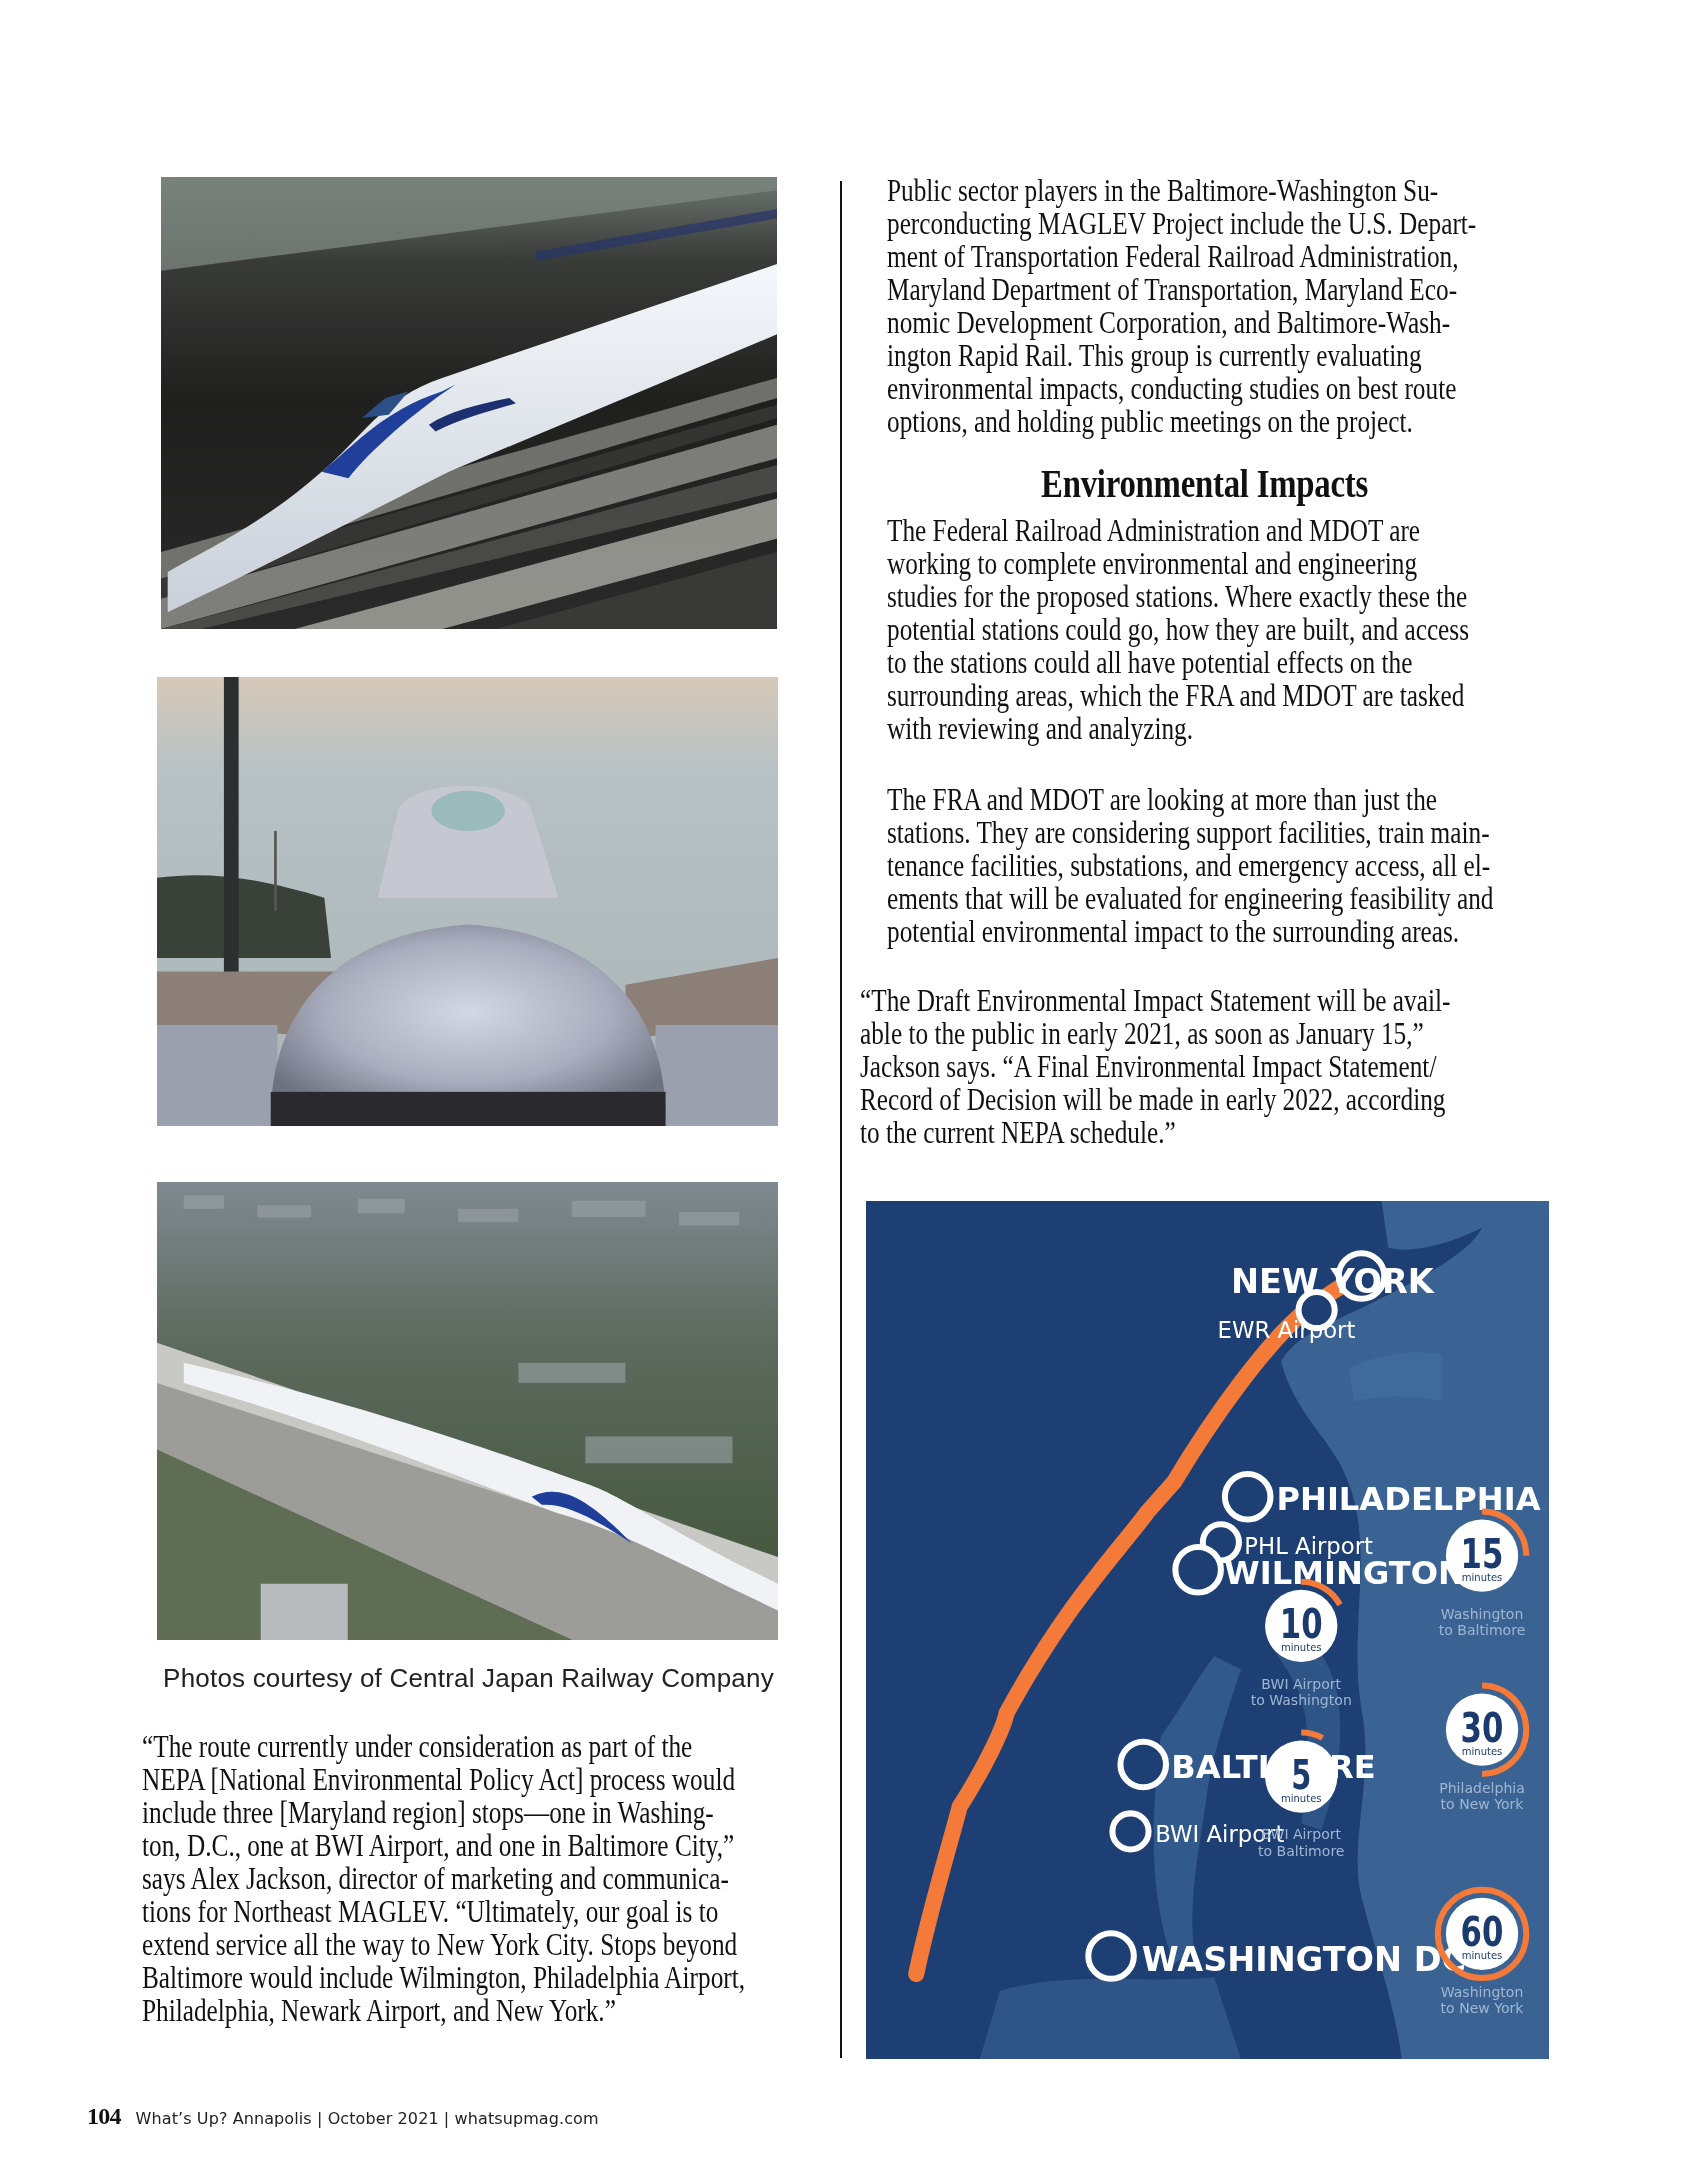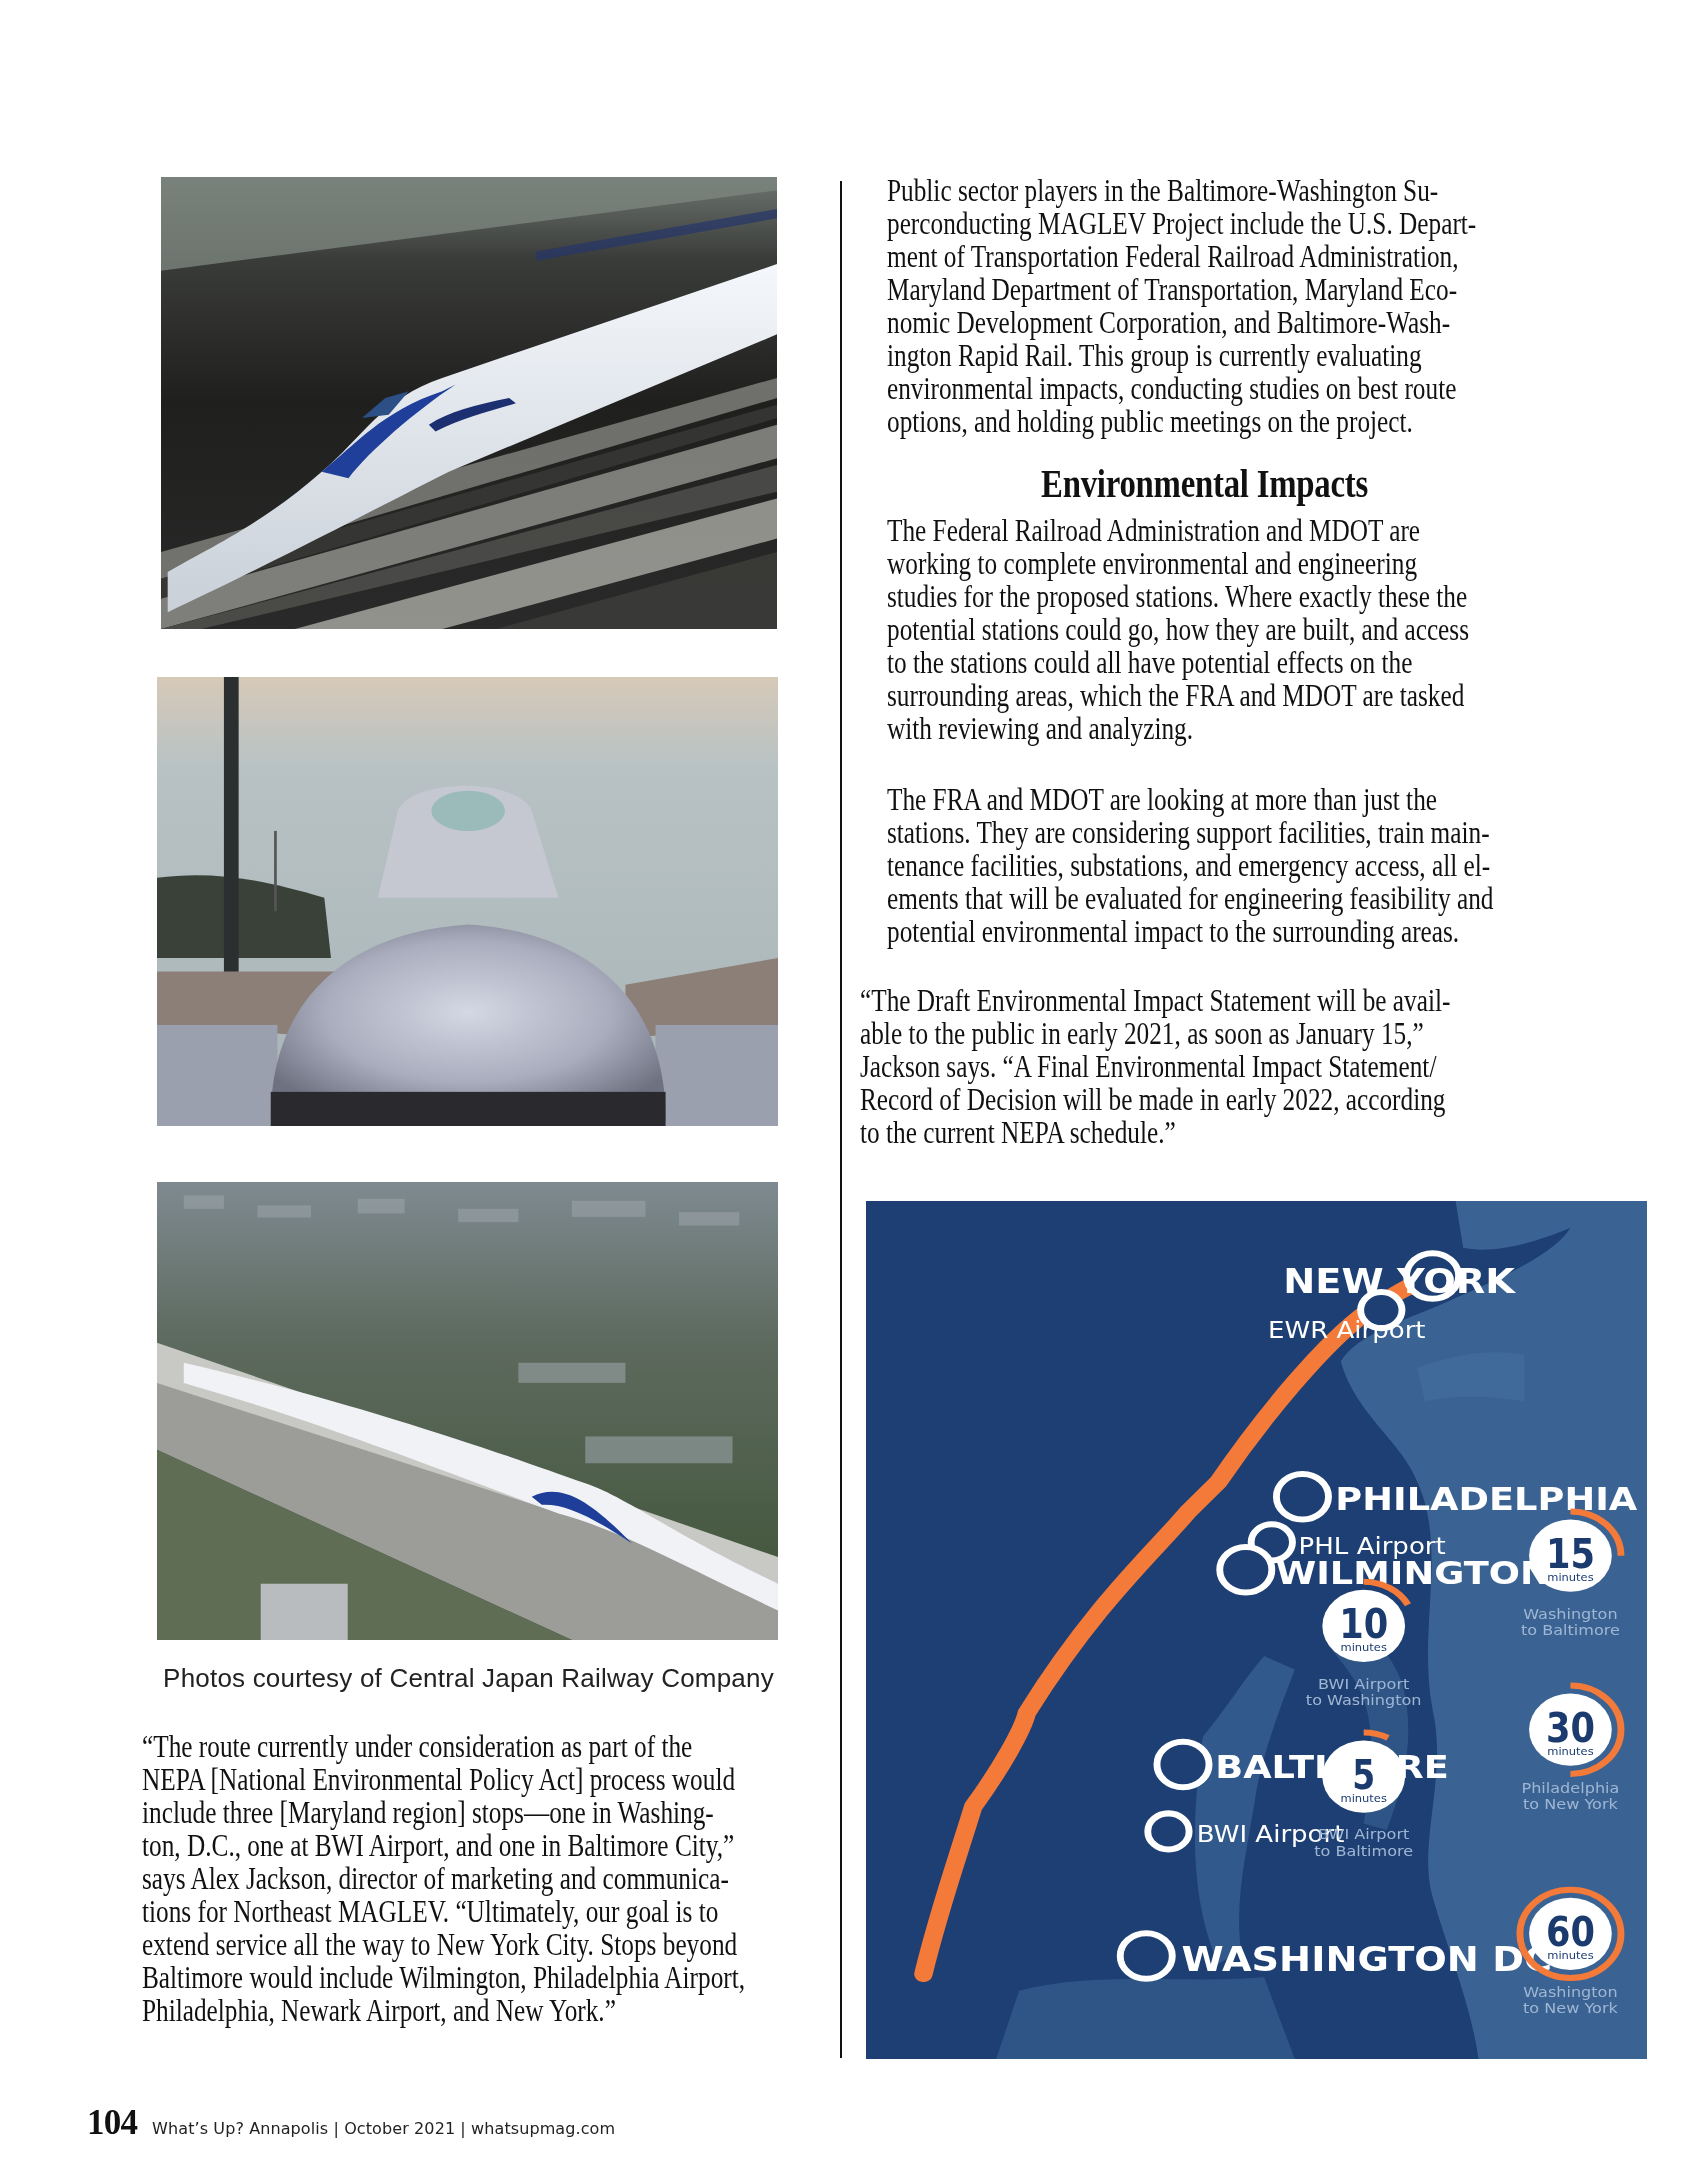--- a/index.html
+++ b/index.html
@@ -26,31 +26,31 @@
   #p1 { left: 887px; top: 174px; }
   #p2 { left: 887px; top: 514px; }
   #p3 { left: 887px; top: 783px; }
   #p4 { left: 860px; top: 984px; }
   #p5 { left: 142px;  top: 1730px; }
 
   .heading { position: absolute; left: 843px; top: 459px; width: 723px; text-align: center;
              font-size: 41px; font-weight: bold; letter-spacing: -0.3px; }
 
   
-  #map { position: absolute; left: 866px; top: 1201px; width: 781px; height: 858px; }
+  #map { position: absolute; left: 866px; top: 1201px; width: 683px; height: 858px; }
   #map svg { width: 100%; height: 100%; display: block; }
   .st-big { font-family: "DejaVu Sans", sans-serif; font-weight: bold; fill: #ffffff; }
   .st-small { font-family: "DejaVu Sans", sans-serif; fill: #ffffff; }
   .badge-num { font-family: "DejaVu Sans", sans-serif; font-weight: bold; fill: #1b3b6f; }
   .badge-unit { font-family: "DejaVu Sans", sans-serif; fill: #1b3b6f; }
   .badge-desc { font-family: "DejaVu Sans", sans-serif; fill: #9fb6d3; }
 
   
   .footer { position: absolute; left: 87px; top: 2103px; display: flex; align-items: baseline; }
-  .page-num { font-family: "Liberation Serif", serif; font-weight: bold; font-size: 35px; color: #111; letter-spacing: -0.7px; }
+  .page-num { font-family: "Liberation Serif", serif; font-weight: bold; font-size: 24px; color: #111; letter-spacing: -0.7px; }
   .folio { font-family: "DejaVu Sans", sans-serif; font-size: 16px; color: #222; margin-left: 14.7px; letter-spacing: 0.1px; }
 </style>
 </head>
 <body>
 
 <div class="photo" id="photo1">
   <svg viewBox="0 0 920 675" preserveAspectRatio="none">
     <defs>
       <linearGradient id="g1bg" x1="0" y1="0" x2="0" y2="1">
         <stop offset="0" stop-color="#6d7570"></stop>

